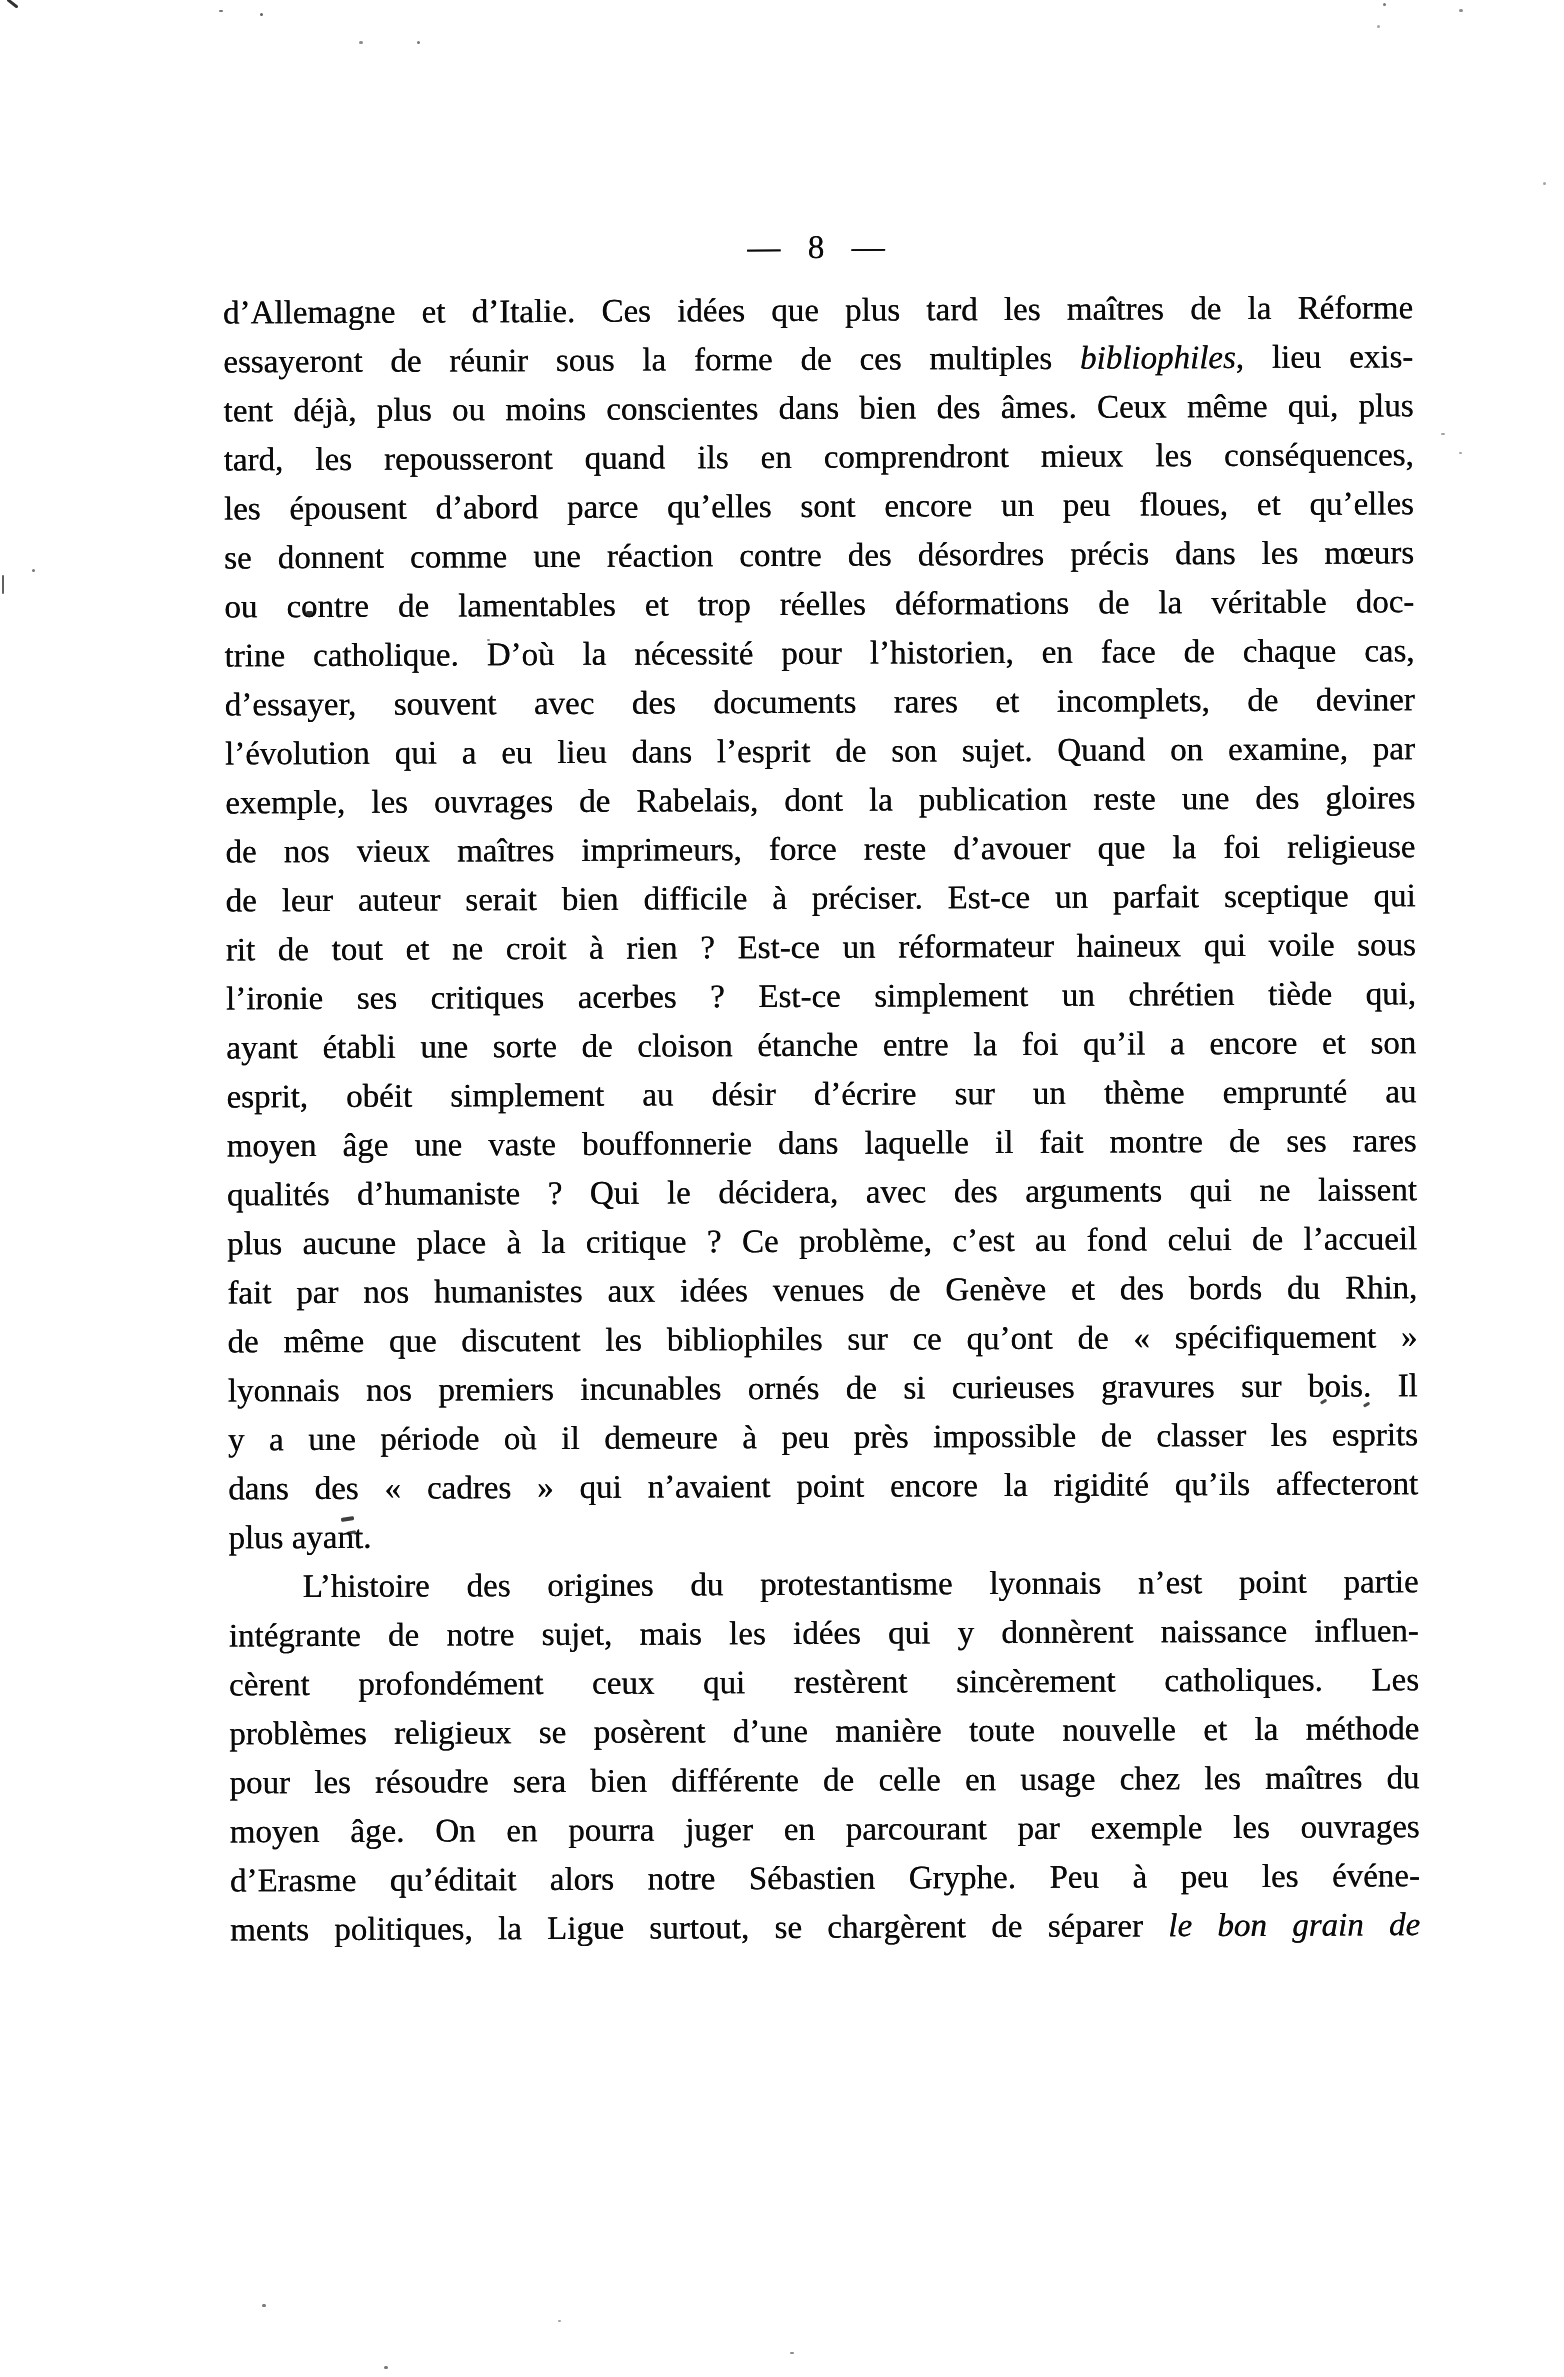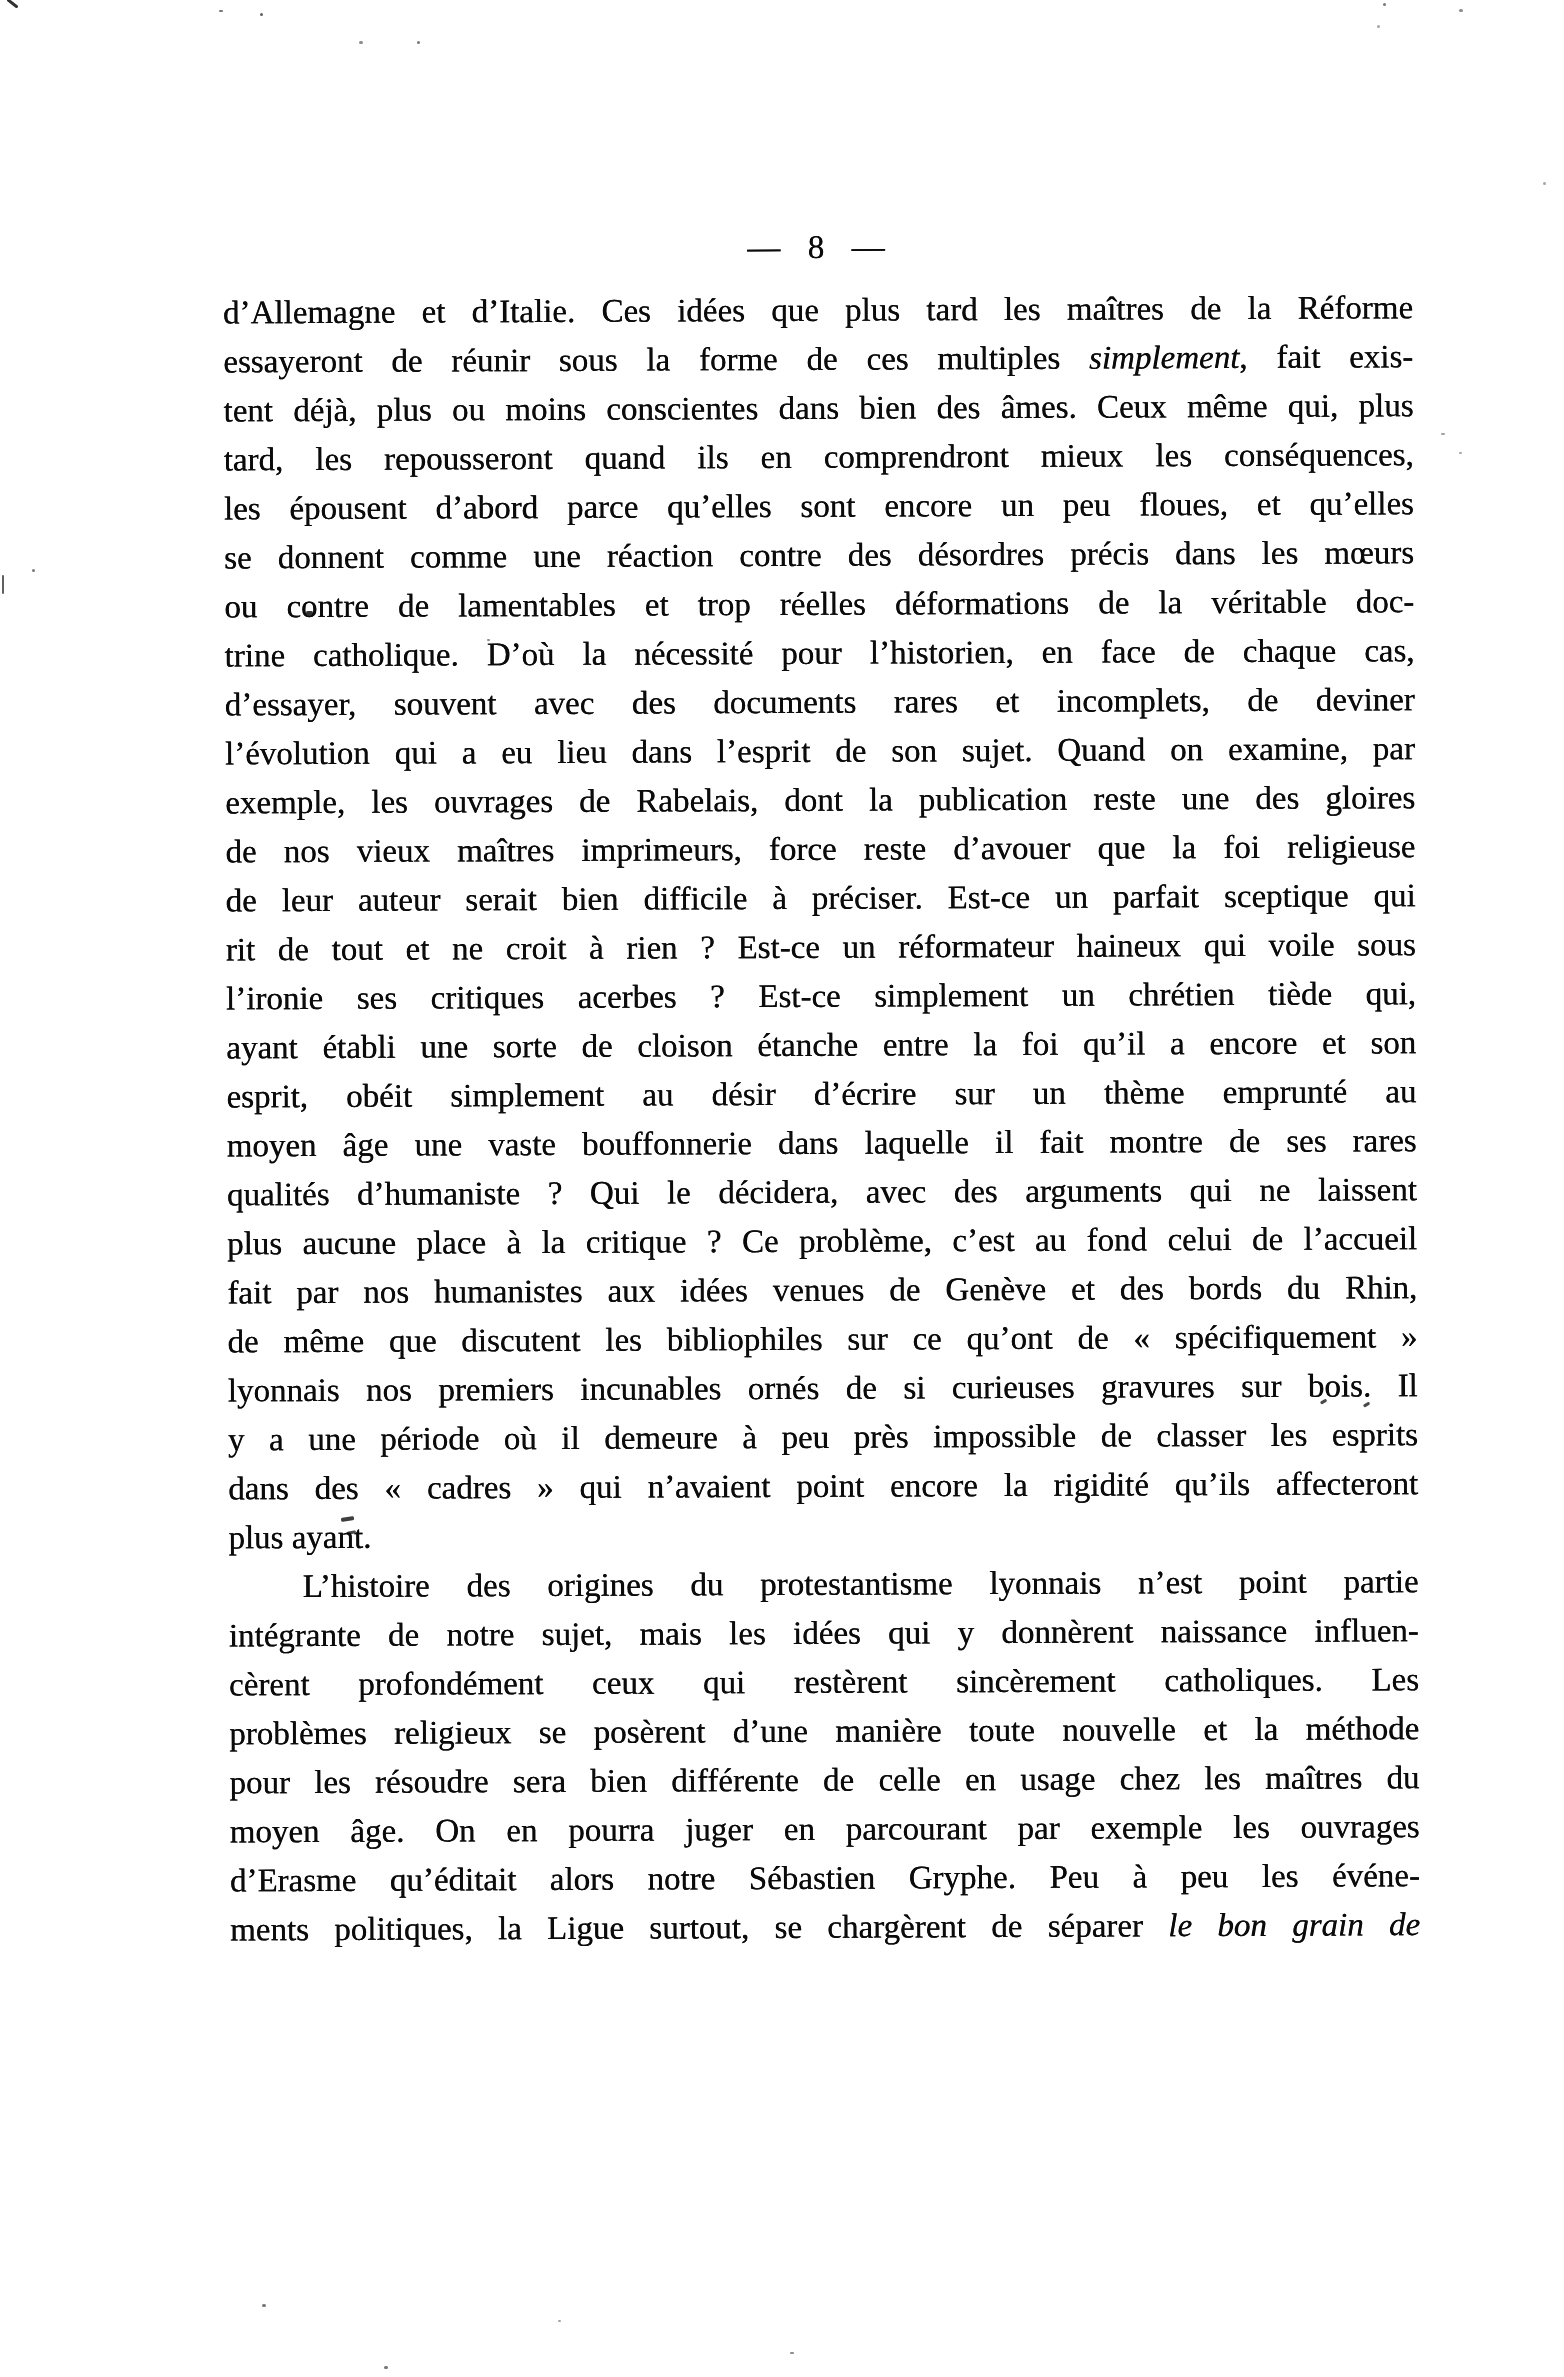--- a/index.html
+++ b/index.html
@@ -73,21 +73,21 @@
       <div class="speck" style="left: 347px; top: 1531px; width: 8.8px; height: 2.9px; transform: rotate(-10deg); opacity: 0.8;"></div>
       <div class="speck" style="left: 262px; top: 2304px; width: 3.7px; height: 2.9px; transform: rotate(0deg); opacity: 0.6;"></div>
       <div class="speck" style="left: 384px; top: 2366px; width: 3.7px; height: 2.9px; transform: rotate(0deg); opacity: 0.6;"></div>
       <div class="speck" style="left: 790px; top: 2352px; width: 4.4px; height: 2.2px; transform: rotate(0deg); opacity: 0.5;"></div>
       <div class="speck" style="left: 558px; top: 2320px; width: 2.9px; height: 2.2px; transform: rotate(0deg); opacity: 0.4;"></div>
     </div>
   <div class="content">
     <div class="page-number">— 8 —</div>
     <div class="text-body">
         <div class="line just"><span>d’Allemagne et d’Italie. Ces idées que plus tard les maîtres de la Réforme</span></div>
-        <div class="line just"><span>essayeront de réunir sous la forme de ces multiples </span><span class="it">simplement</span><span>, fait exis-</span></div>
+        <div class="line just"><span>essayeront de réunir sous la forme de ces multiples </span><span class="it">bibliophiles</span><span>, lieu exis-</span></div>
         <div class="line just"><span>tent déjà, plus ou moins conscientes dans bien des âmes. Ceux même qui, plus</span></div>
         <div class="line just"><span>tard, les repousseront quand ils en comprendront mieux les conséquences,</span></div>
         <div class="line just"><span>les épousent d’abord parce qu’elles sont encore un peu floues, et qu’elles</span></div>
         <div class="line just"><span>se donnent comme une réaction contre des désordres précis dans les mœurs</span></div>
         <div class="line just"><span>ou contre de lamentables et trop réelles déformations de la véritable doc-</span></div>
         <div class="line just"><span>trine catholique. D’où la nécessité pour l’historien, en face de chaque cas,</span></div>
         <div class="line just"><span>d’essayer, souvent avec des documents rares et incomplets, de deviner</span></div>
         <div class="line just"><span>l’évolution qui a eu lieu dans l’esprit de son sujet. Quand on examine, par</span></div>
         <div class="line just"><span>exemple, les ouvrages de Rabelais, dont la publication reste une des gloires</span></div>
         <div class="line just"><span>de nos vieux maîtres imprimeurs, force reste d’avouer que la foi religieuse</span></div>

